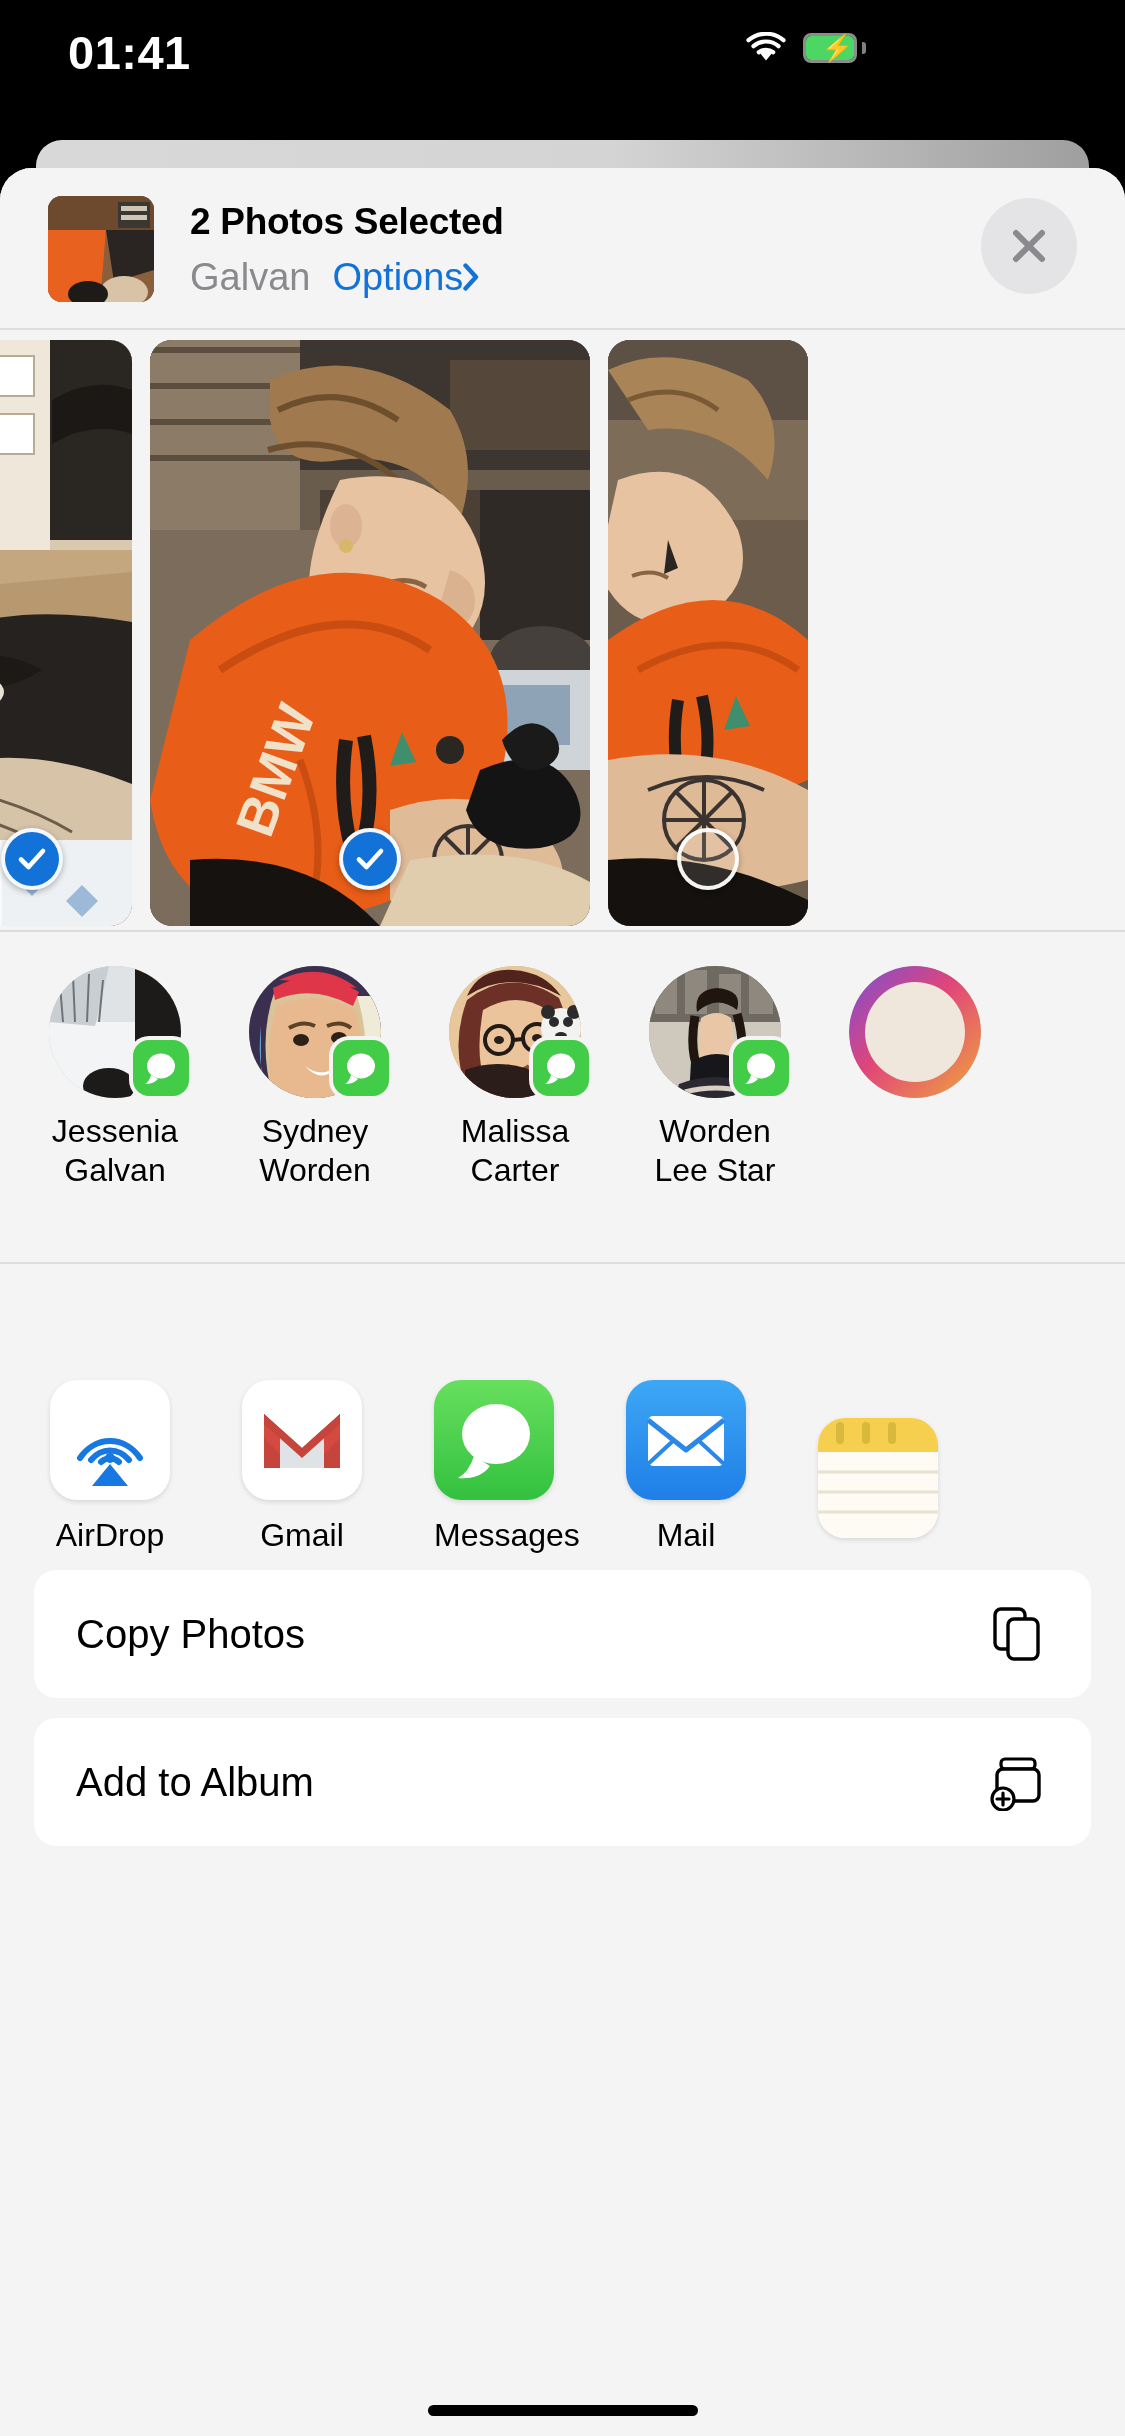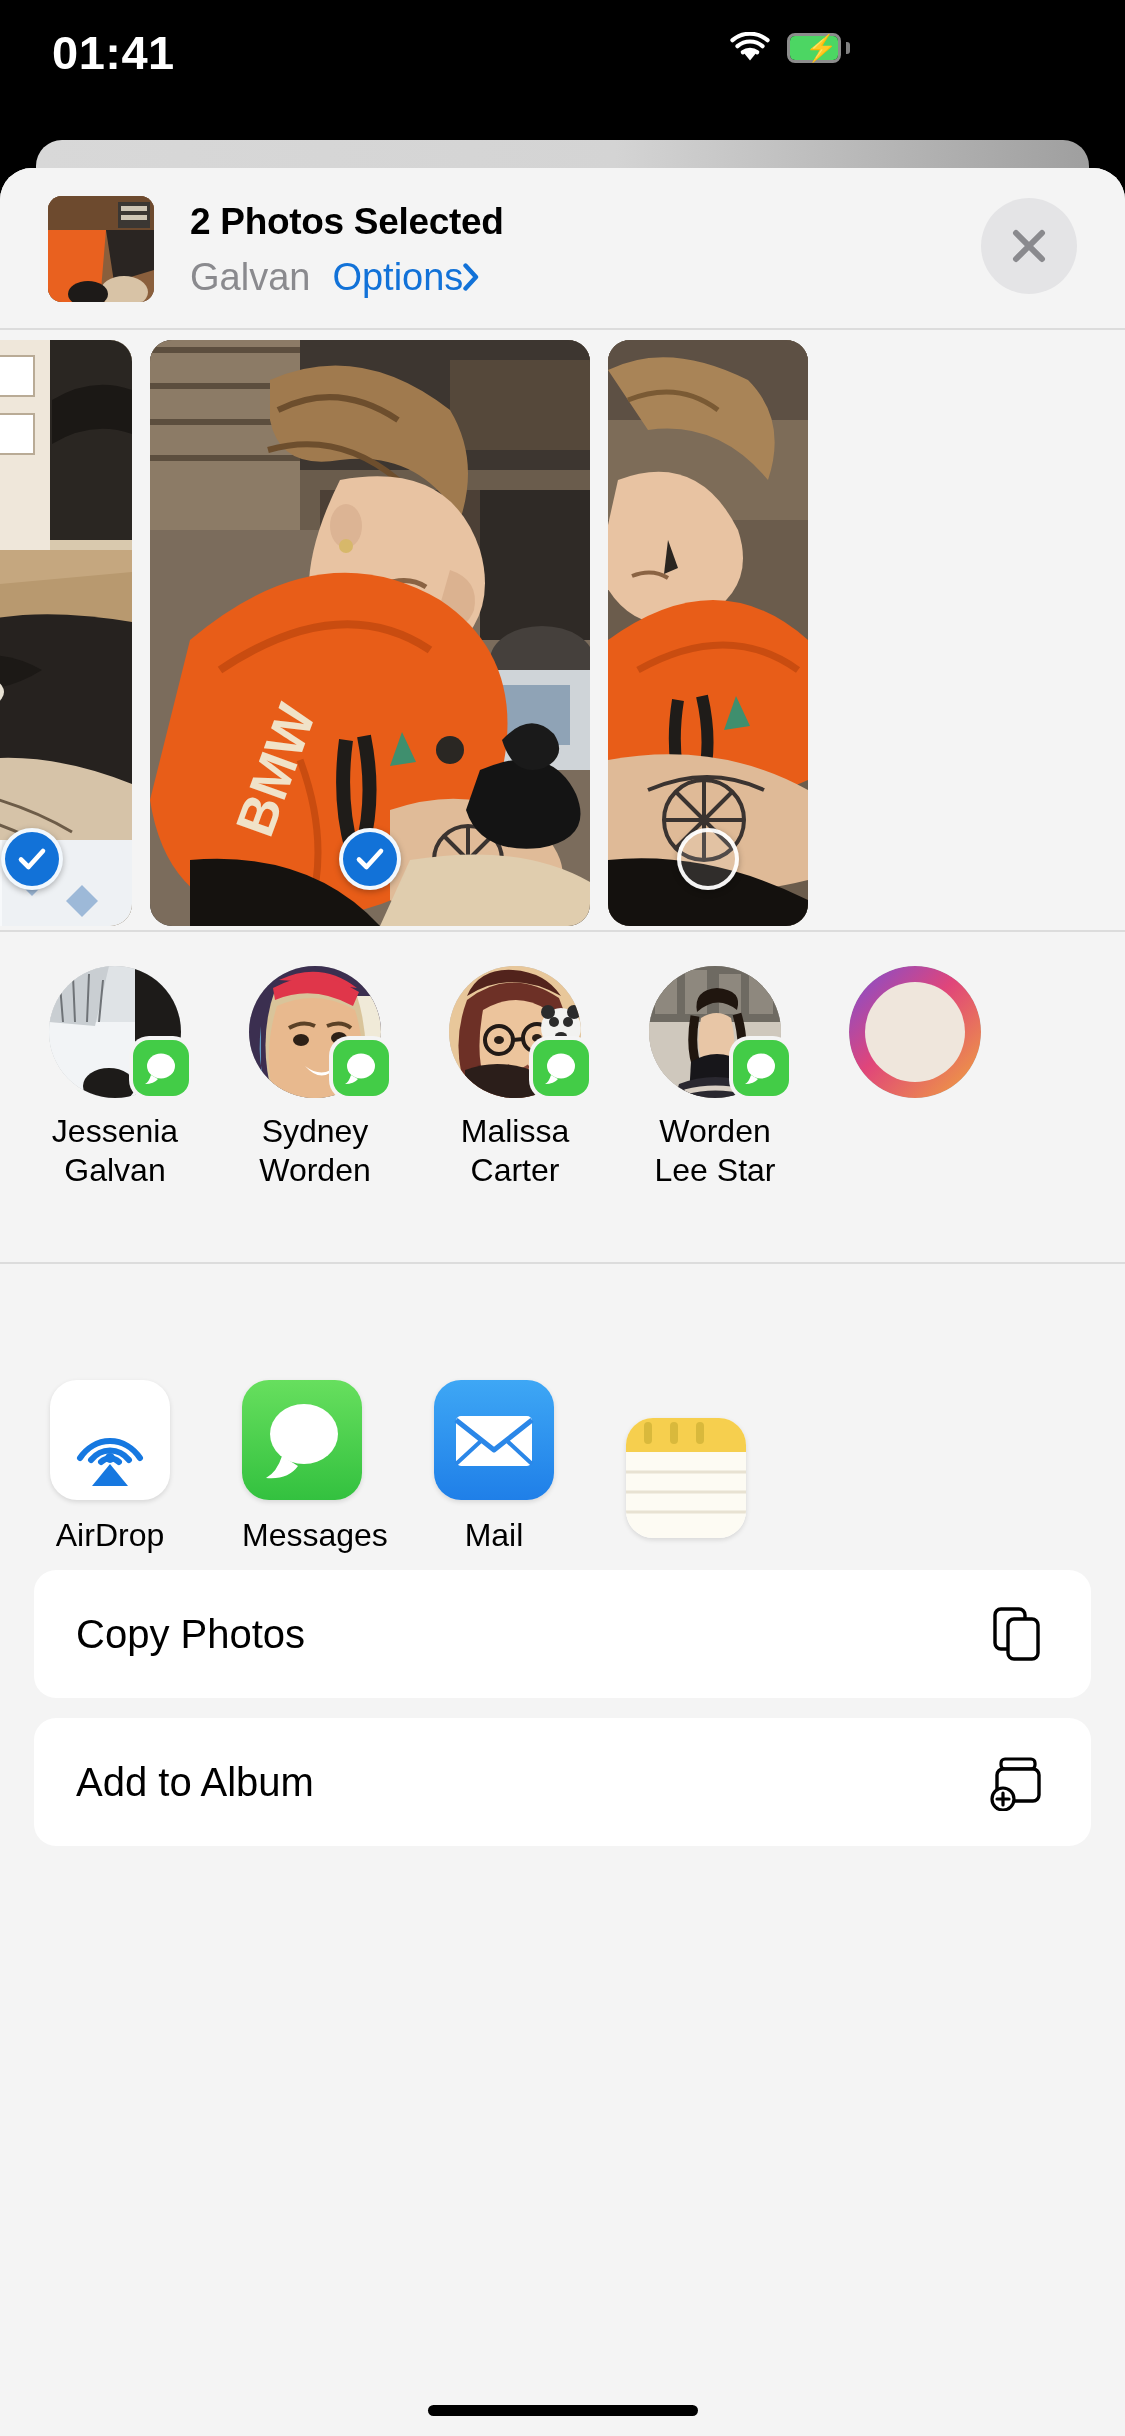--- a/index.html
+++ b/index.html
@@ -11,21 +11,21 @@
   }
   #screen {
     position: relative;
     width: 1125px; height: 2436px;
     background: #000;
     overflow: hidden;
   }
 
   
   #statusbar {
-    position: absolute; top: 0; left: 0;
+    position: absolute; top: 0; left: 16px;
     width: 889px; height: 132px;
     color: #fff;
   }
   #status-time {
     position: absolute; left: 52px; top: 25px;
     font-size: 47px; font-weight: 600;
     letter-spacing: 0.5px;
     font-family: "Liberation Sans", sans-serif;
   }
   #status-right {
@@ -576,20 +576,34 @@
               <path d="M41 80 a26 30 0 0 1 38 0"></path>
               <path d="M51 82 a14 16 0 0 1 18 0"></path>
             </g>
             <circle cx="60" cy="78" r="5" fill="#1678e0"></circle>
             <path d="M60 84 L42 106 L78 106 Z" fill="#1678e0"></path>
           </svg>
         </div>
         <div class="app-label">AirDrop</div>
       </div>
 
+      <div class="app">
+        <div class="app-icon" style="background:#fff;">
+          <svg viewBox="0 0 120 120" width="120" height="120">
+            <path d="M22 34 L60 68 L98 34 L98 88 L22 88 Z" fill="#eceff1"></path>
+            <path d="M22 34 L22 88 L38 88 L38 50 Z" fill="#c5443c"></path>
+            <path d="M98 34 L98 88 L82 88 L82 50 Z" fill="#c5443c"></path>
+            <path d="M22 34 L60 68 L44 80 L22 58 Z" fill="#d44a40"></path>
+            <path d="M98 34 L60 68 L76 80 L98 58 Z" fill="#d44a40"></path>
+            <path d="M38 50 L60 68 L82 50 L82 88 L38 88 Z" fill="#dfe3e5"></path>
+            <path d="M22 34 L60 68 L98 34 L98 44 L60 78 L22 44 Z" fill="#c5443c"></path>
+          </svg>
+        </div>
+        <div class="app-label">Gmail</div>
+      </div>
 
       <div class="app">
         <div class="app-icon" style="background:linear-gradient(#67df5e,#33c13f);">
           <svg viewBox="0 0 120 120" width="120" height="120">
             <ellipse cx="62" cy="54" rx="34" ry="30" fill="#fff"></ellipse>
             <path d="M40 76 q-5 16 -16 22 q22 2 32 -12 Z" fill="#fff"></path>
           </svg>
         </div>
         <div class="app-label">Messages</div>
       </div>

